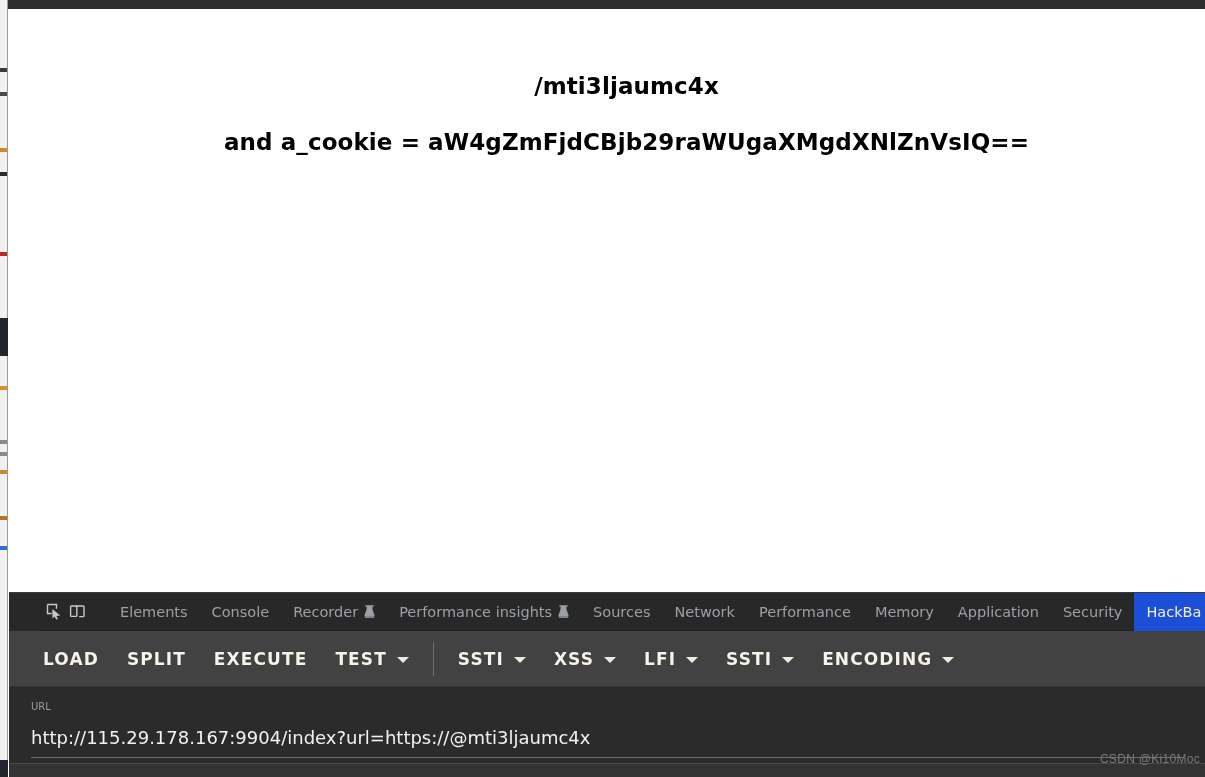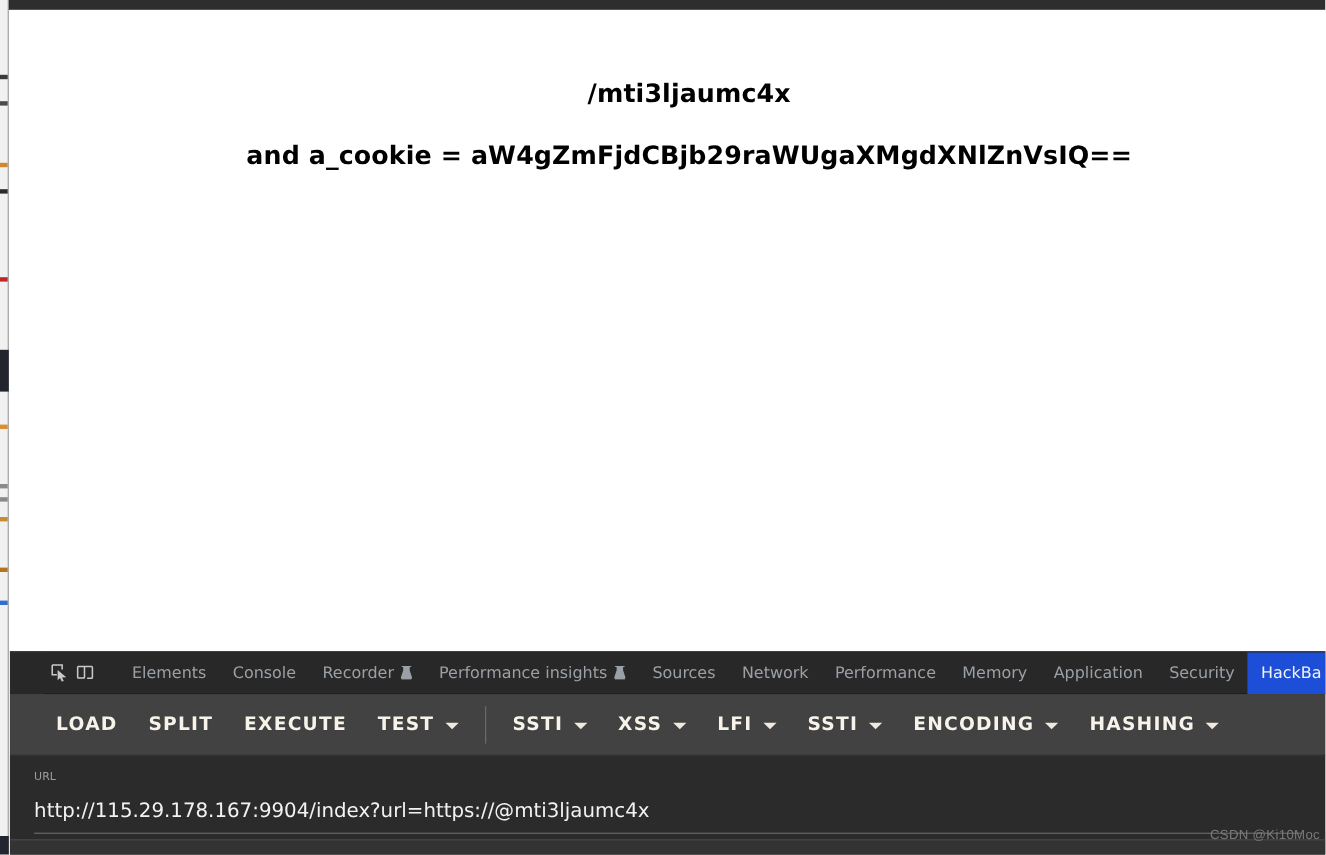--- a/index.html
+++ b/index.html
@@ -130,21 +130,21 @@
     flex: none;
   }
 
   
   .hb-toolbar {
     position: relative;
     height: 56px;
     background: #424242;
     display: flex;
     align-items: center;
-    padding-left: 28px;
+    padding-left: 20px;
     border-bottom: 1px solid #333333;
   }
   .hb-btn {
     color: #f7f3ea;
     font-size: 17px;
     font-weight: bold;
     letter-spacing: 1.1px;
     padding: 0 14px;
     height: 40px;
     display: flex;
@@ -345,24 +345,20 @@
           <span class="caret"></span>
         </div>
         <div class="hb-btn">
           <span>SSTI</span>
           <span class="caret"></span>
         </div>
         <div class="hb-btn">
           <span>ENCODING</span>
           <span class="caret"></span>
         </div>
-        <div class="hb-btn">
-          <span>HASHING</span>
-          <span class="caret"></span>
-        </div>
       </div>
 
     <div class="hb-fields">
       <div class="field-label">URL</div>
       <div class="field-value" placeholder="URL">http://115.29.178.167:9904/index?url=https://@mti3ljaumc4x</div>
       <div class="field-underline"></div>
       <div class="fields-bottom-strip"></div>
     </div>
   </div>
 

